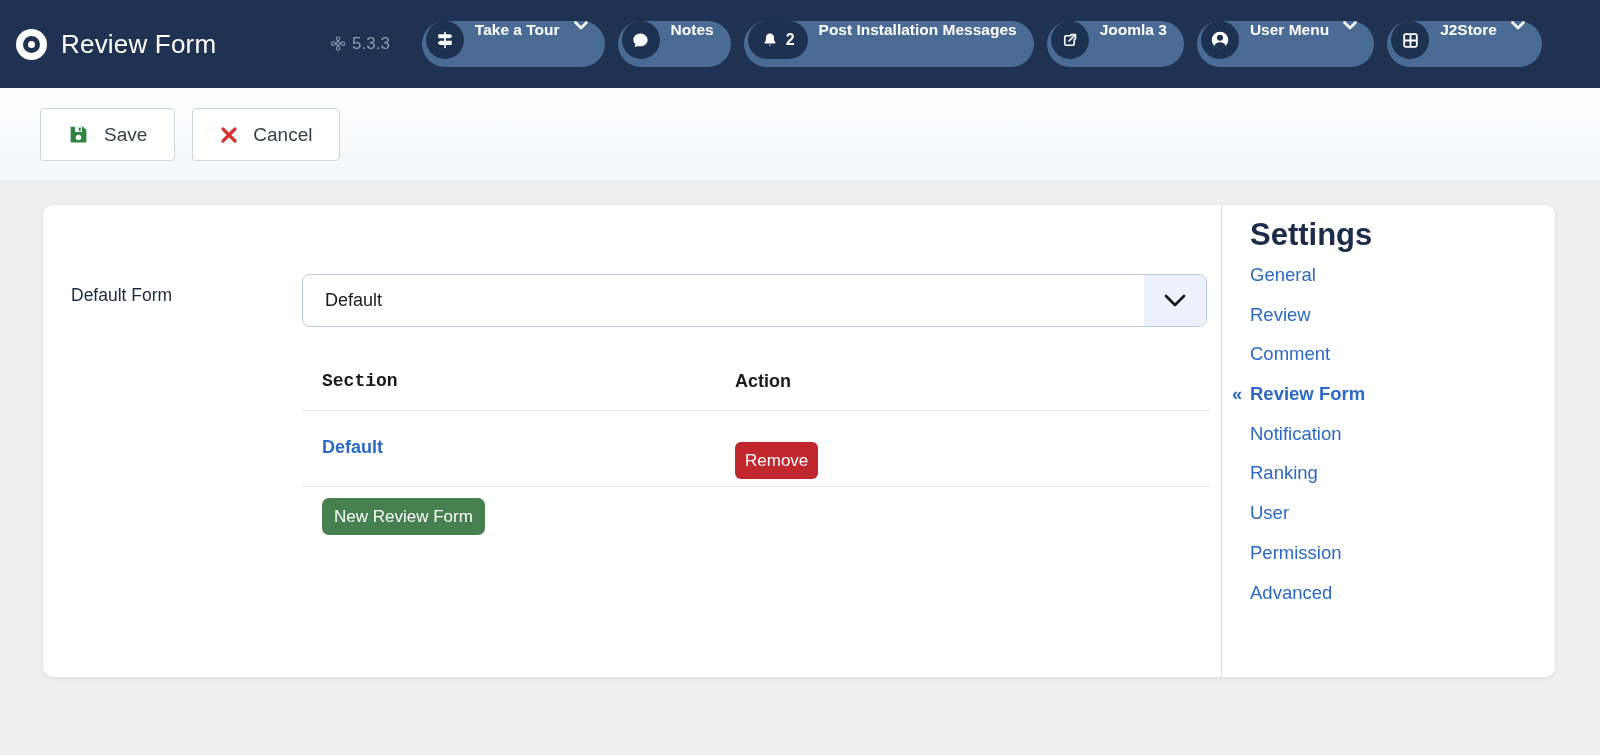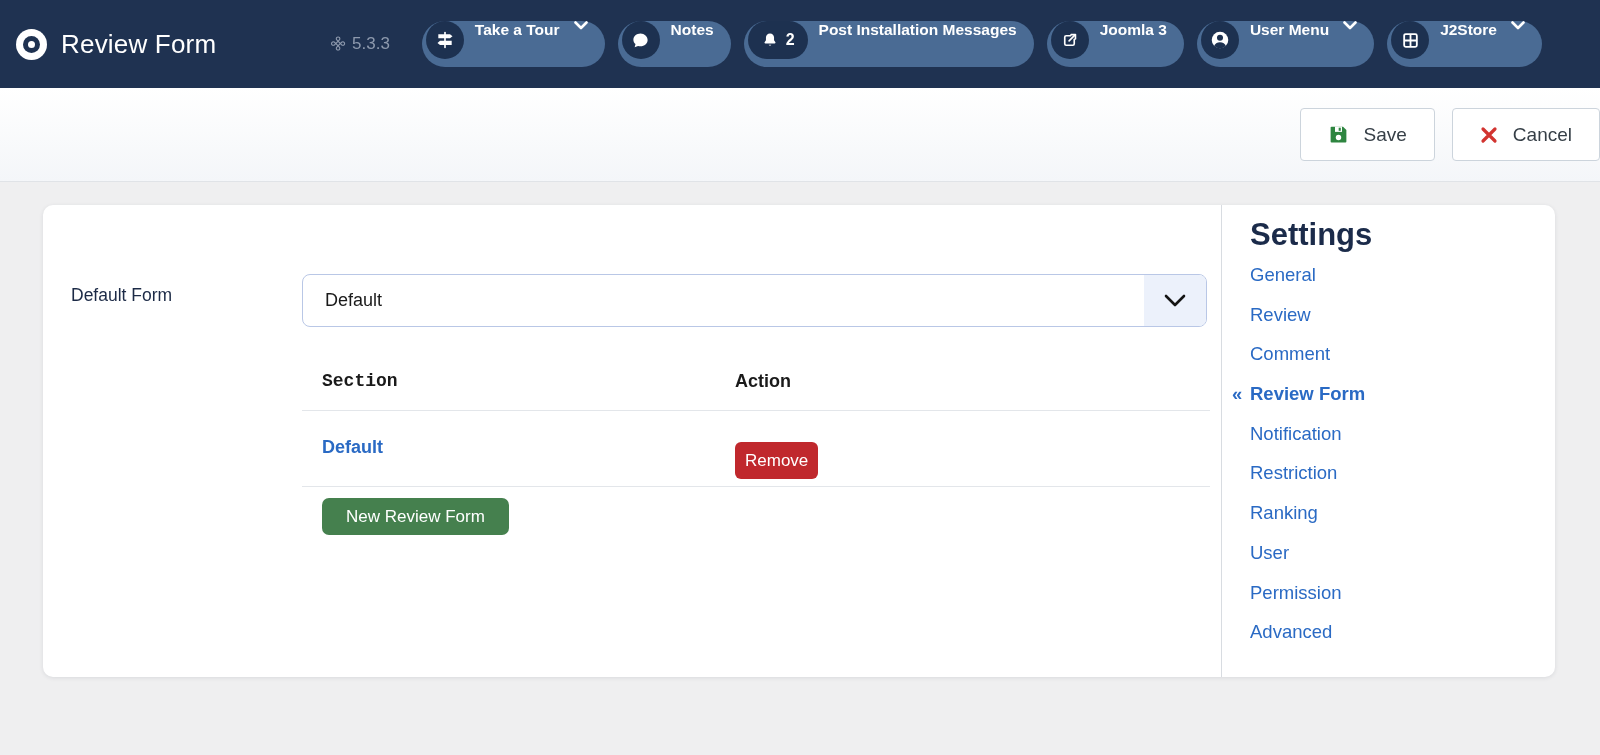--- a/index.html
+++ b/index.html
@@ -71,21 +71,21 @@
   }
   .badge-count{color:#fff; font-size:16px; font-weight:600;}
   .chev{margin-left:3px; display:flex;}
 
   
   .toolbar{
     height:94px;
     background:linear-gradient(#ffffff, #f4f6f9);
     border-bottom:1px solid #e0e3e7;
     display:flex; align-items:center;
-    padding-left:40px; gap:17px;justify-content:flex-end;
+    padding-left:40px; gap:17px;
   }
   .tbtn{
     height:53px;
     display:inline-flex; align-items:center; gap:15px;
     padding:0 27px;
     background:#ffffff;
     border:1px solid #ccd4dc;
     border-radius:4px;
     font-family:"Liberation Sans", sans-serif;
     font-size:19px; color:#363f47;
@@ -136,21 +136,21 @@
   .btn-danger{
     position:absolute; left:692px; top:237px;
     height:37px; padding:0 10px;
     background:var(--danger); color:#ffffff;
     border:none; border-radius:6px;
     font-family:"Liberation Sans", sans-serif;
     font-size:17px; cursor:pointer;
   }
   .btn-success{
     position:absolute; left:279px; top:293px;
-    height:37px; padding:0 24px;
+    height:37px; padding:0 12px;
     background:var(--success); color:#ffffff;
     border:none; border-radius:7px;
     font-family:"Liberation Sans", sans-serif;
     font-size:17px; cursor:pointer;
   }
 
   
   .settings{position:absolute; left:1207px; top:12px; width:290px;}
   .settings-title{
     font-size:31px; font-weight:700; color:var(--heading-navy);
@@ -336,23 +336,20 @@
             <a>Comment</a>
           </li>
         <li class="active">
           <span class="active-prefix">«</span>
           <a>Review Form</a>
         </li>
         <li>
             <a>Notification</a>
           </li>
         <li>
-            <a>Restriction</a>
-          </li>
-        <li>
             <a>Ranking</a>
           </li>
         <li>
             <a>User</a>
           </li>
         <li>
             <a>Permission</a>
           </li>
         <li>
             <a>Advanced</a>

